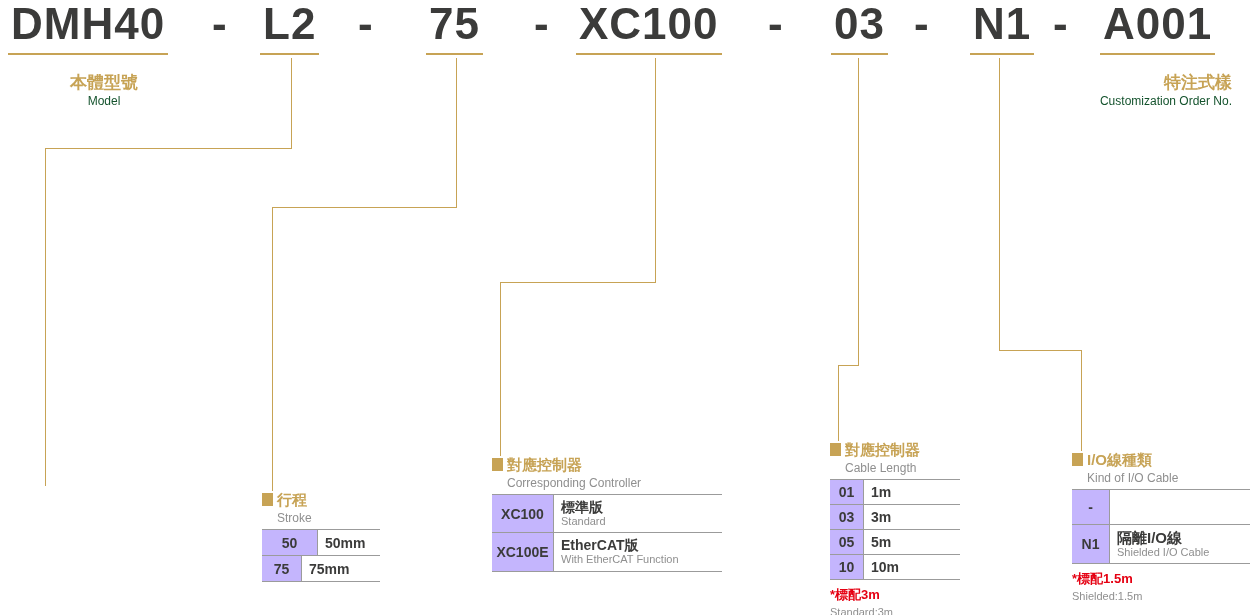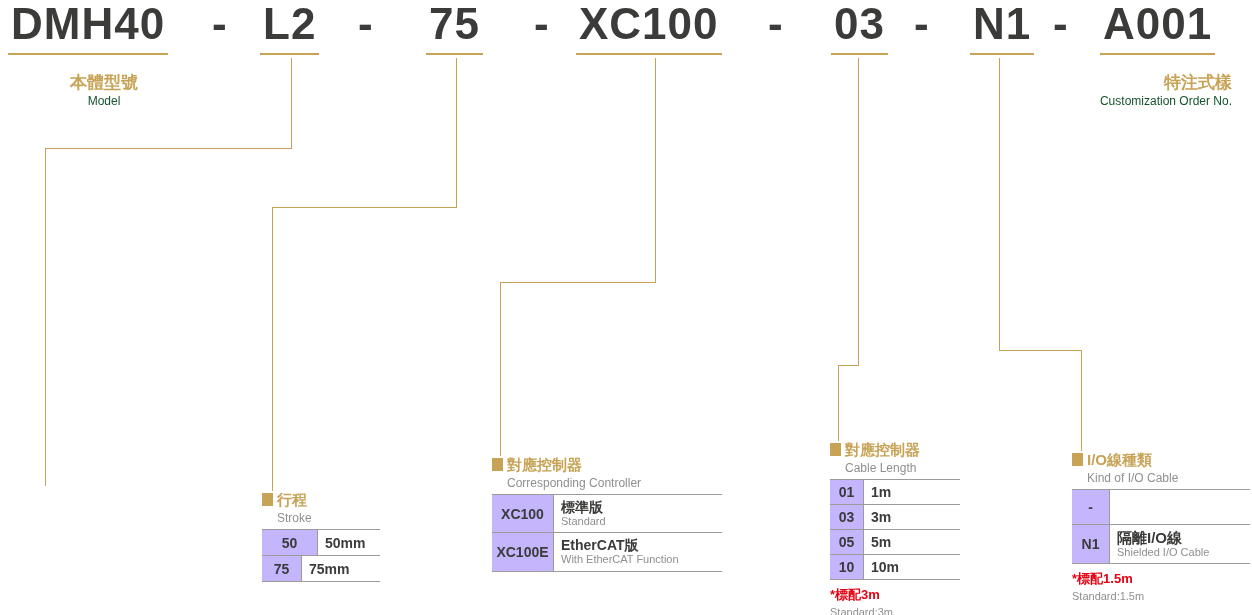--- a/index.html
+++ b/index.html
@@ -188,16 +188,16 @@
       </div>
       <div class="row row-d">
         <div class="c1" style="width:38px;">N1</div>
         <div class="c2">
           <div class="zh" style="font-size:15px;">隔離I/O線</div>
           <div class="en">Shielded I/O Cable</div>
         </div>
       </div>
     </div>
     <div class="note-zh">*標配1.5m</div>
-    <div class="note-en">Standard:1.5m</div>
+    <div class="note-en">Shielded:1.5m</div>
   </div>
 
 </div>
 
 </body></html>

